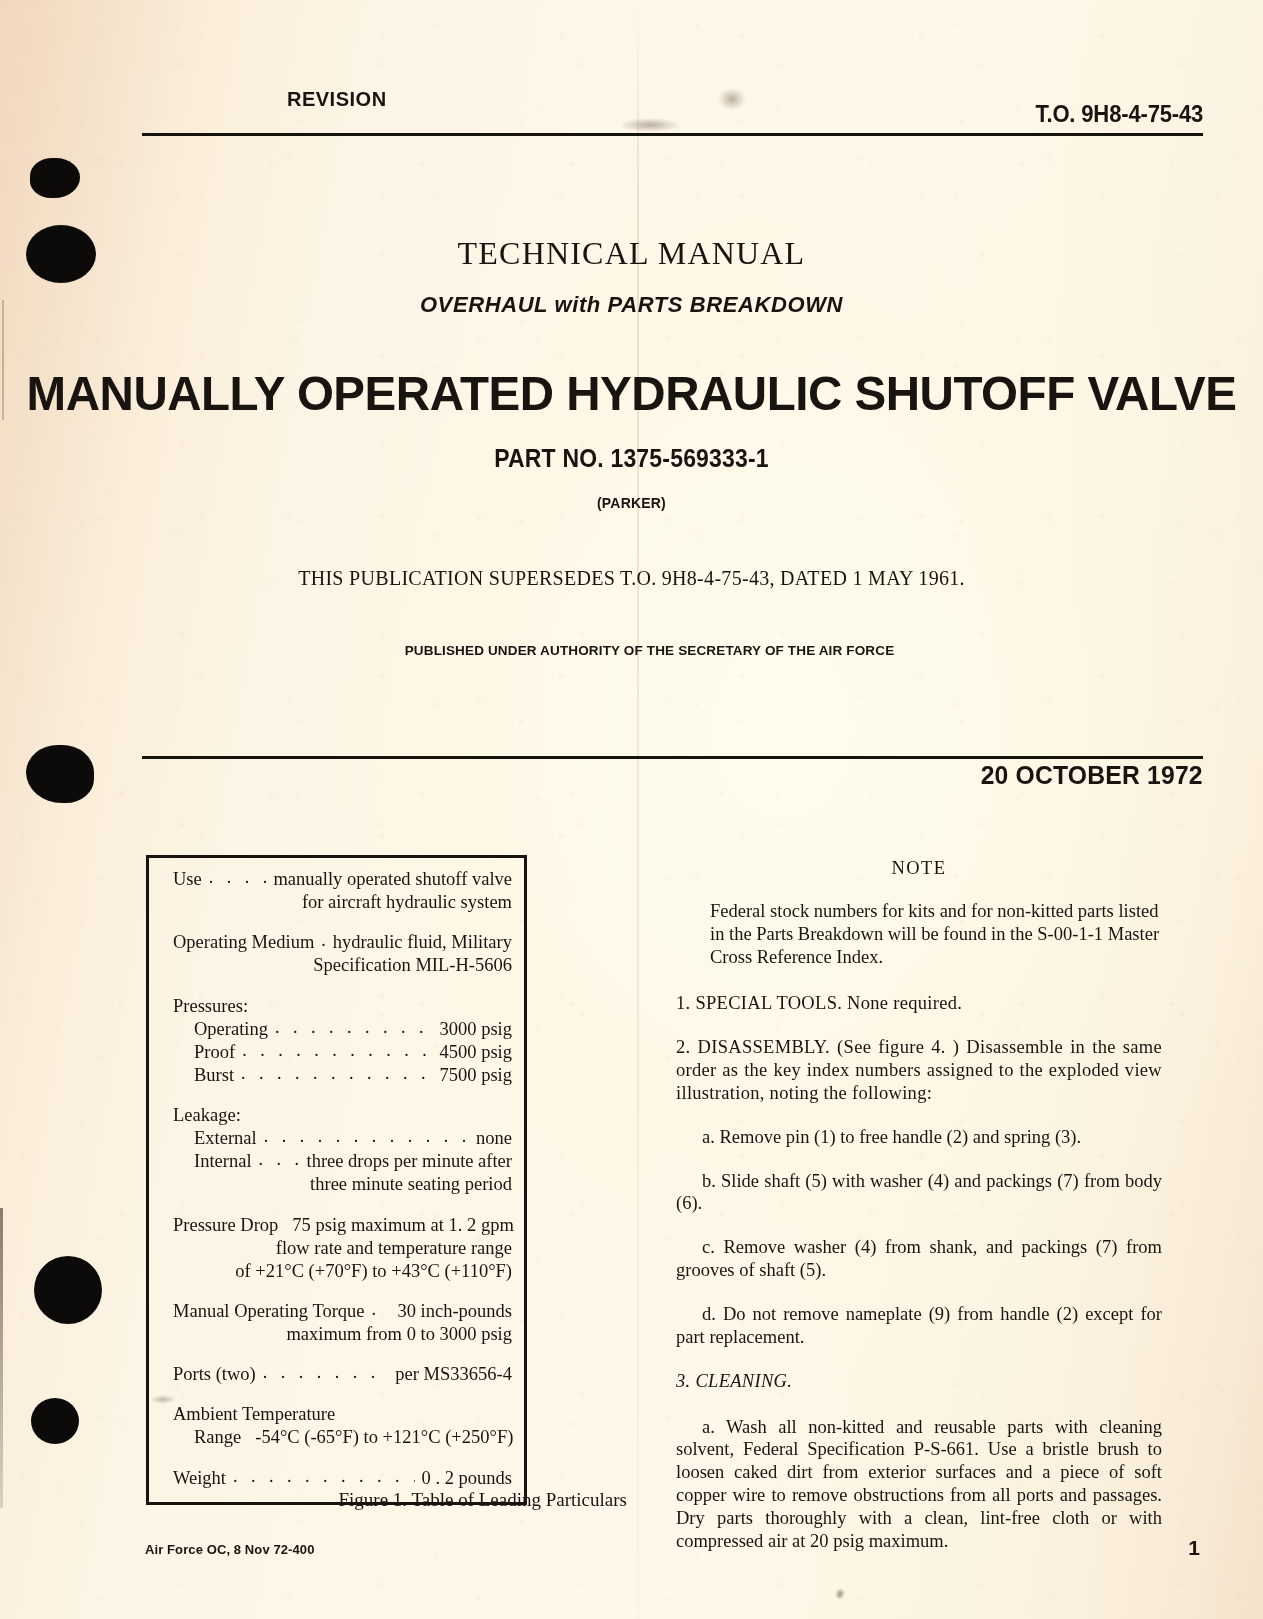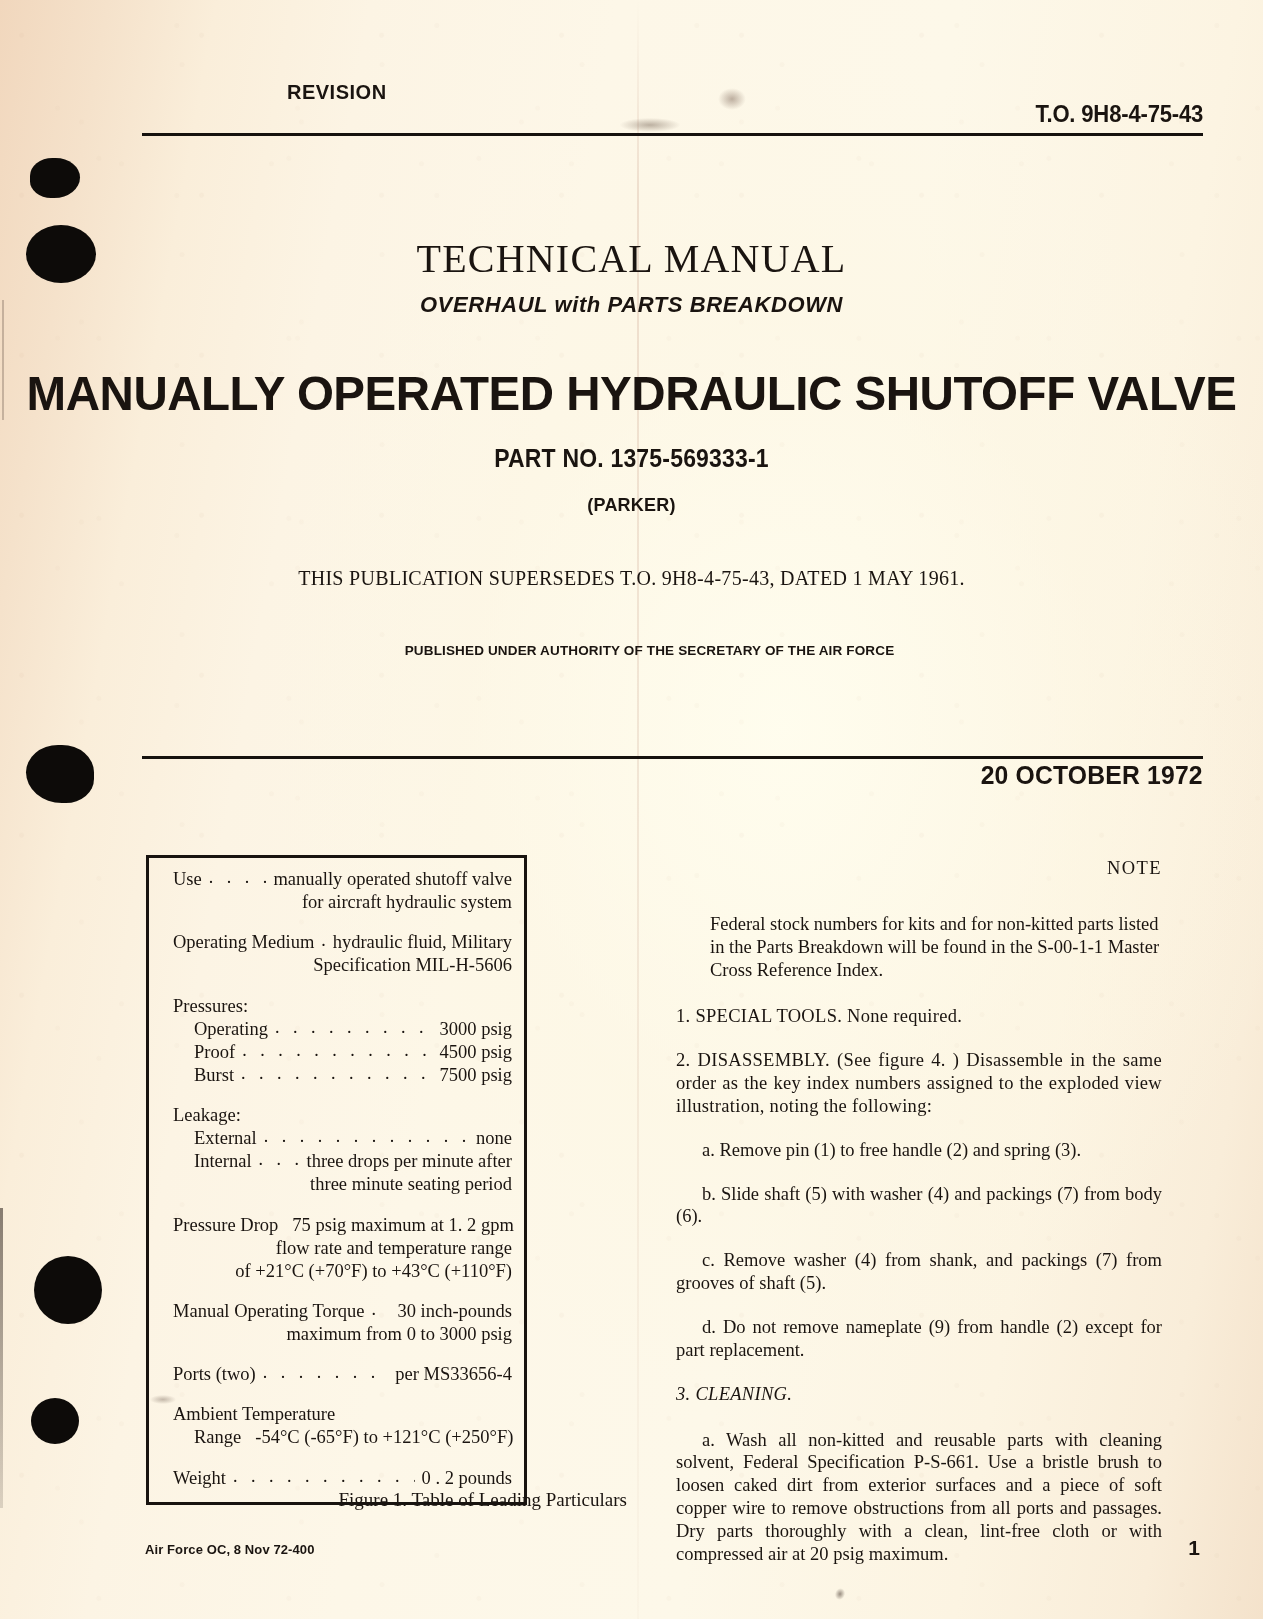--- a/index.html
+++ b/index.html
@@ -62,21 +62,21 @@
   .edgemark2 {
     position: absolute;
     left: 2px; top: 300px;
     width: 2px; height: 120px;
     background: rgba(60,45,35,0.25);
   }
 
   
   .hdr-revision {
     position: absolute;
-    left: 287px; top: 81px;
+    left: 287px; top: 88px;
     font-family: "Liberation Sans", "DejaVu Sans", sans-serif;
     font-weight: bold;
     font-size: 20px;
     letter-spacing: 0.5px;
   }
   .hdr-to {
     position: absolute;
     right: 60px; top: 100px;
     font-family: "Liberation Sans", "DejaVu Sans", sans-serif;
     font-weight: bold;
@@ -99,21 +99,21 @@
   .smudge-b {
     position: absolute;
     left: 620px; top: 118px; width: 60px; height: 14px;
     background: radial-gradient(ellipse at center, rgba(90,70,55,0.40), rgba(90,70,55,0) 72%);
   }
 
   
   .tb { position: absolute; left: 0; right: 0; text-align: center; }
   .t-techman {
     top: 235px;
-    font-size: 40px;
+    font-size: 32px;
     letter-spacing: 1.2px;
     font-family: "Liberation Serif", "DejaVu Serif", serif;
   }
   .t-overhaul {
     top: 292px;
     font-family: "Liberation Sans", "DejaVu Sans", sans-serif;
     font-weight: bold;
     font-style: italic;
     font-size: 22px;
     letter-spacing: 0.6px;
@@ -131,21 +131,21 @@
     font-family: "Liberation Sans", "DejaVu Sans", sans-serif;
     font-weight: bold;
     font-size: 25px;
     letter-spacing: 0.2px;
     transform: scaleX(0.92);
   }
   .t-vendor {
     top: 495px;
     font-family: "Liberation Sans", "DejaVu Sans", sans-serif;
     font-weight: bold;
-    font-size: 18px;
+    font-size: 14px;
     letter-spacing: 0.2px;
   }
   .t-supersede {
     top: 567px;
     font-size: 20px;
     letter-spacing: 0.3px;
   }
   .t-authority {
     top: 643px;
     font-family: "Liberation Sans", "DejaVu Sans", sans-serif;
@@ -222,23 +222,23 @@
   
   .rc {
     position: absolute;
     left: 676px; top: 857px;
     width: 486px;
     font-size: 18.5px;
     line-height: 1.235;
     text-align: justify;
   }
   .rc-note-title {
-    text-align: right;
+    text-align: center;
     letter-spacing: 1.4px;
-    margin-bottom: 33px;
+    margin-bottom: 20px;
   }
   .rc-note-body {
     margin: 0 0 24px 0;
     padding-left: 34px;
     text-align: left;
   }
   .rc p { margin: 0 0 21px 0; }
   .rc p.sub { text-indent: 26px; }
   .rc p.tight { margin-bottom: 23px; font-style: italic; }
   .num { letter-spacing: 0.3px; }

